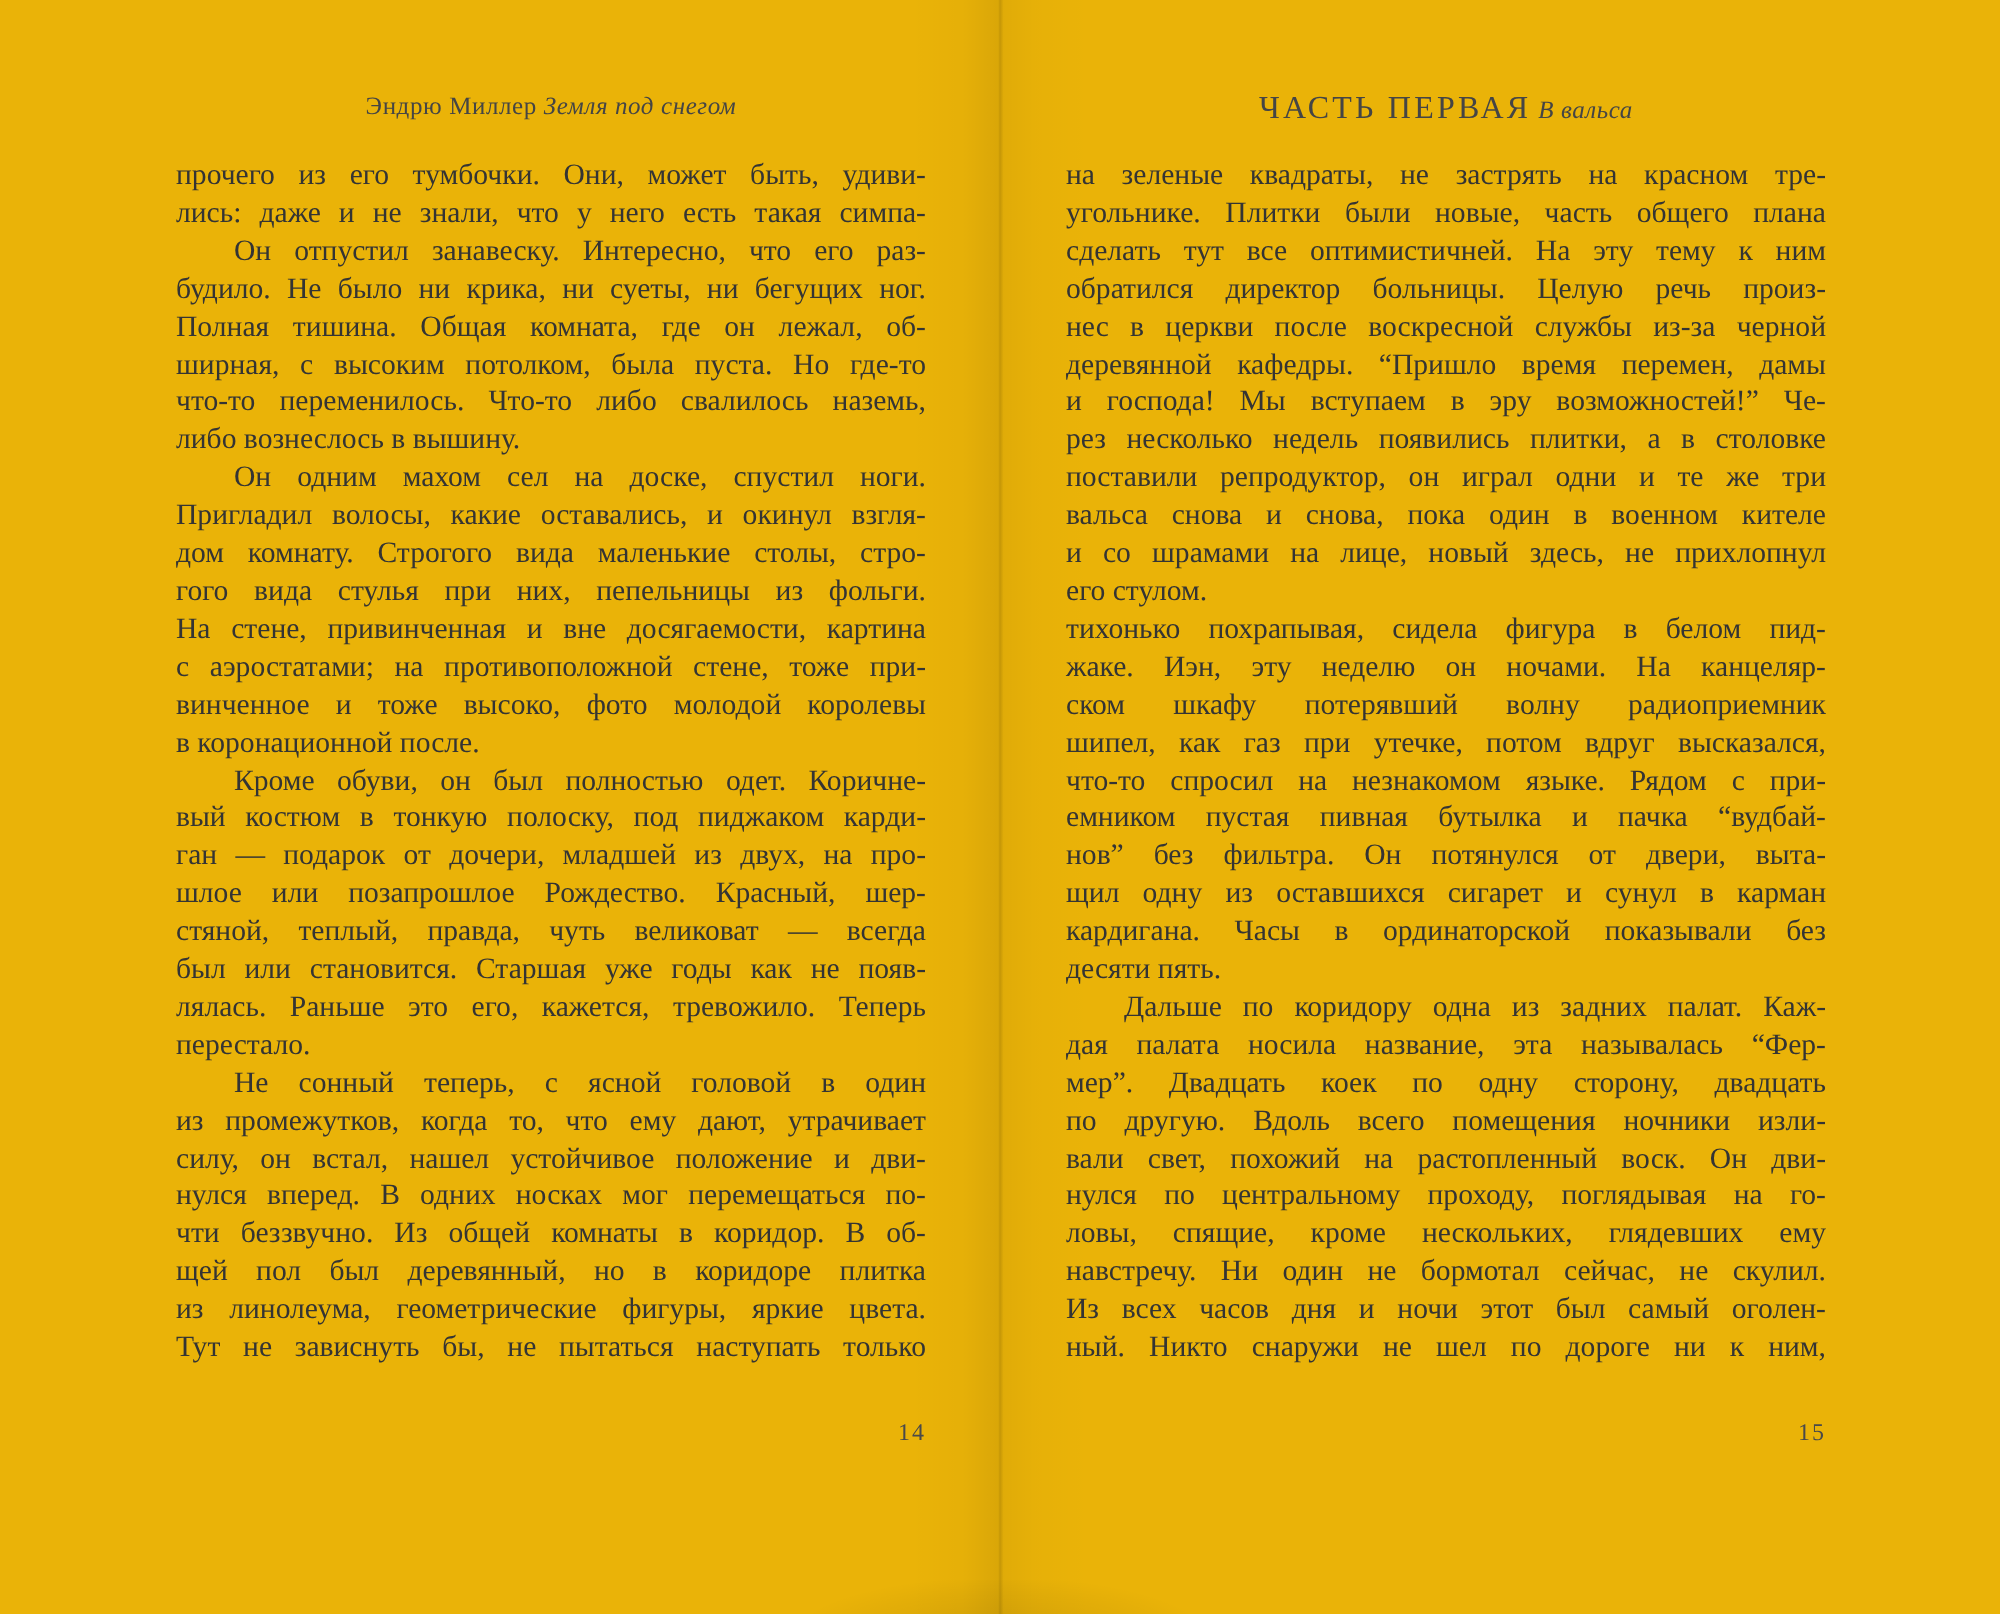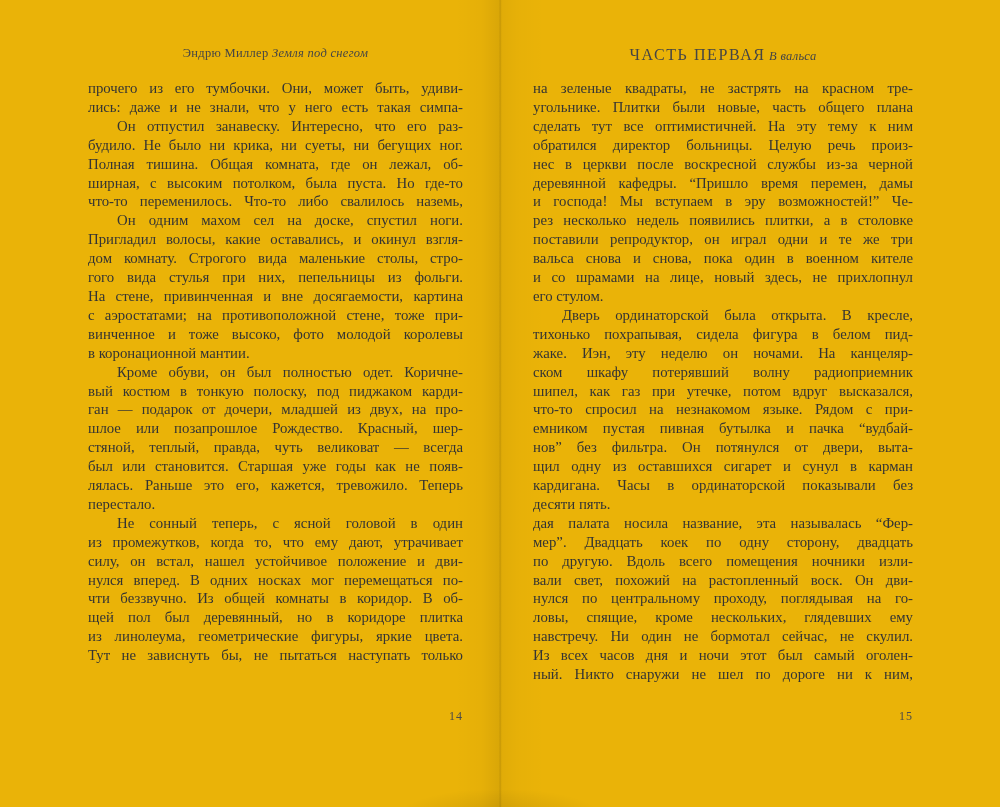--- a/index.html
+++ b/index.html
@@ -111,28 +111,29 @@
       <span class="ital">Земля под снегом</span>
     </div>
     <div class="text-column">
         <div class="line">прочего из его тумбочки. Они, может быть, удиви-</div>
         <div class="line">лись: даже и не знали, что у него есть такая симпа-</div>
         <div class="line indent">Он отпустил занавеску. Интересно, что его раз-</div>
         <div class="line">будило. Не было ни крика, ни суеты, ни бегущих ног.</div>
         <div class="line">Полная тишина. Общая комната, где он лежал, об-</div>
         <div class="line">ширная, с высоким потолком, была пуста. Но где-то</div>
         <div class="line">что-то переменилось. Что-то либо свалилось наземь,</div>
+        <div class="line pend">либо вознеслось в вышину.</div>
         <div class="line indent">Он одним махом сел на доске, спустил ноги.</div>
         <div class="line">Пригладил волосы, какие оставались, и окинул взгля-</div>
         <div class="line">дом комнату. Строгого вида маленькие столы, стро-</div>
         <div class="line">гого вида стулья при них, пепельницы из фольги.</div>
         <div class="line">На стене, привинченная и вне досягаемости, картина</div>
         <div class="line">с аэростатами; на противоположной стене, тоже при-</div>
         <div class="line">винченное и тоже высоко, фото молодой королевы</div>
-        <div class="line pend">в коронационной мантии.</div>
+        <div class="line pend">в коронационной после.</div>
         <div class="line indent">Кроме обуви, он был полностью одет. Коричне-</div>
         <div class="line">вый костюм в тонкую полоску, под пиджаком карди-</div>
         <div class="line">ган — подарок от дочери, младшей из двух, на про-</div>
         <div class="line">шлое или позапрошлое Рождество. Красный, шер-</div>
         <div class="line">стяной, теплый, правда, чуть великоват — всегда</div>
         <div class="line">был или становится. Старшая уже годы как не появ-</div>
         <div class="line">лялась. Раньше это его, кажется, тревожило. Теперь</div>
         <div class="line pend">перестало.</div>
         <div class="line indent">Не сонный теперь, с ясной головой в один</div>
         <div class="line">из промежутков, когда то, что ему дают, утрачивает</div>
@@ -158,31 +159,31 @@
         <div class="line">сделать тут все оптимистичней. На эту тему к ним</div>
         <div class="line">обратился директор больницы. Целую речь произ-</div>
         <div class="line">нес в церкви после воскресной службы из-за черной</div>
         <div class="line">деревянной кафедры. “Пришло время перемен, дамы</div>
         <div class="line">и господа! Мы вступаем в эру возможностей!” Че-</div>
         <div class="line">рез несколько недель появились плитки, а в столовке</div>
         <div class="line">поставили репродуктор, он играл одни и те же три</div>
         <div class="line">вальса снова и снова, пока один в военном кителе</div>
         <div class="line">и со шрамами на лице, новый здесь, не прихлопнул</div>
         <div class="line pend">его стулом.</div>
-        <div class="line indent">Дверь ординаторской была открыта. В кресле,</div>
         <div class="line">тихонько похрапывая, сидела фигура в белом пид-</div>
         <div class="line">жаке. Иэн, эту неделю он ночами. На канцеляр-</div>
         <div class="line">ском шкафу потерявший волну радиоприемник</div>
         <div class="line">шипел, как газ при утечке, потом вдруг высказался,</div>
         <div class="line">что-то спросил на незнакомом языке. Рядом с при-</div>
         <div class="line">емником пустая пивная бутылка и пачка “вудбай-</div>
         <div class="line">нов” без фильтра. Он потянулся от двери, выта-</div>
         <div class="line">щил одну из оставшихся сигарет и сунул в карман</div>
         <div class="line">кардигана. Часы в ординаторской показывали без</div>
         <div class="line pend">десяти пять.</div>
+        <div class="line indent">Дальше по коридору одна из задних палат. Каж-</div>
         <div class="line">дая палата носила название, эта называлась “Фер-</div>
         <div class="line">мер”. Двадцать коек по одну сторону, двадцать</div>
         <div class="line">по другую. Вдоль всего помещения ночники изли-</div>
         <div class="line">вали свет, похожий на растопленный воск. Он дви-</div>
         <div class="line">нулся по центральному проходу, поглядывая на го-</div>
         <div class="line">ловы, спящие, кроме нескольких, глядевших ему</div>
         <div class="line">навстречу. Ни один не бормотал сейчас, не скулил.</div>
         <div class="line">Из всех часов дня и ночи этот был самый оголен-</div>
         <div class="line">ный. Никто снаружи не шел по дороге ни к ним,</div>
       </div>

